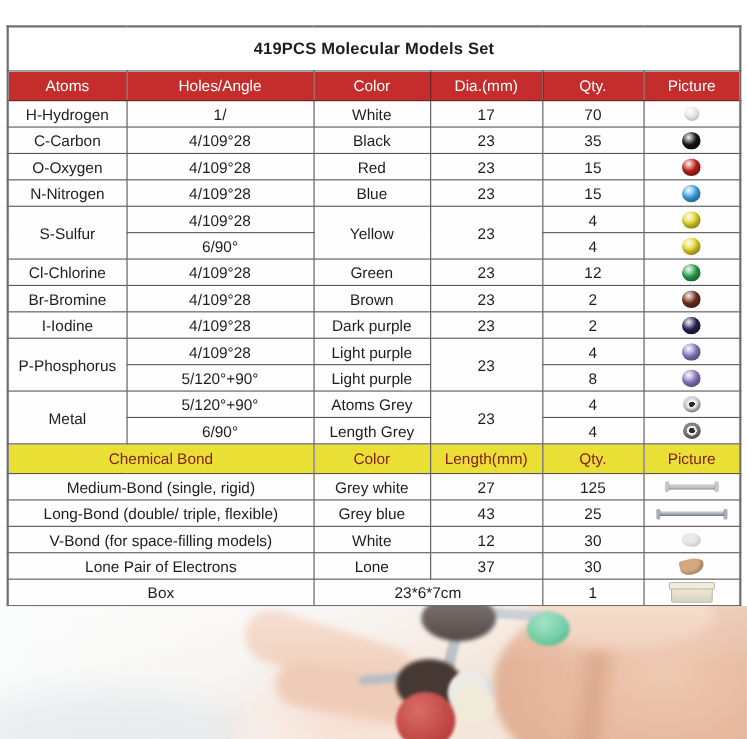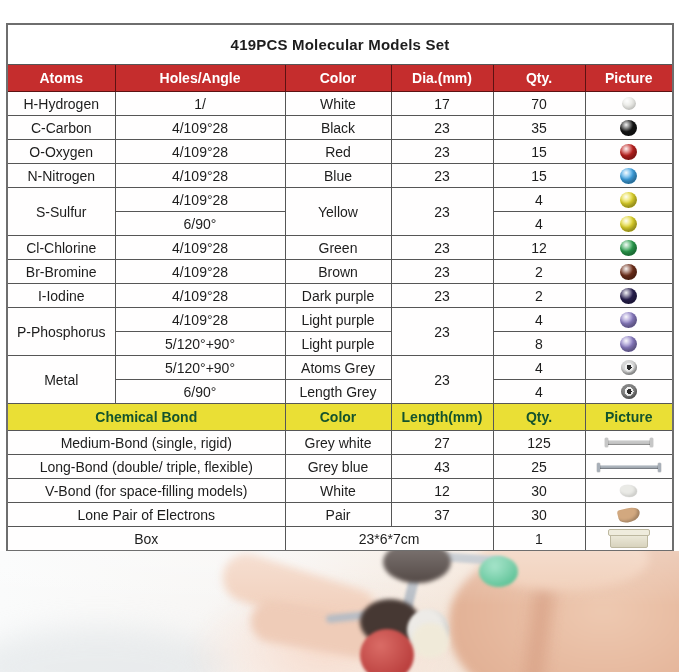--- a/index.html
+++ b/index.html
@@ -20,23 +20,23 @@
   table.spec td,table.spec th{
     border:1px solid #565656;
     text-align:center;vertical-align:middle;
     padding:0 2px;font-size:14px;font-weight:400;
     overflow:hidden;white-space:nowrap;
   }
   tr.title-row td{
     height:39px;border:1px solid #8a8a8a;border-bottom:1px solid #565656;
     font-size:15px;font-weight:700;letter-spacing:.2px;background:#fff;
   }
-  tr.head th{height:26px;font-weight:700;font-size:14px;}
+  tr.head th{height:26px;font-weight:400;font-size:14px;}
   tr.head.red th{background:var(--header-red,#c52d2d);color:#ffffff;border-color:#5c1212;}
-  tr.head.yellow th{background:var(--header-yellow,#eadf35);color:#14532d;border-color:#565656;}
+  tr.head.yellow th{background:var(--header-yellow,#eadf35);color:#7f1d1d;border-color:#565656;}
   tr.body-row td{height:23px;background:#fffefe;}
 
   
   .pic-cell{padding:0;}
   .sphere{
     width:17px;height:16px;border-radius:50%;margin:0 auto;
     background:radial-gradient(circle at 36% 30%,rgba(255,255,255,.95),rgba(255,255,255,0) 45%),var(--c,#ccc);
     box-shadow:inset -2px -3px 4px rgba(0,0,0,.38);
   }
   .sphere.small{width:14px;height:13px;box-shadow:inset -1px -2px 3px rgba(0,0,0,.18);}
@@ -296,21 +296,21 @@
       <td>White</td>
       <td>12</td>
       <td>30</td>
       <td class="pic-cell">
             <div class="blob" style="--c: #eaeae6;"></div>
           </td>
     </tr>
 
     <tr class="body-row">
       <td colspan="2">Lone Pair of Electrons</td>
-      <td>Pair</td>
+      <td>Lone</td>
       <td>37</td>
       <td>30</td>
       <td class="pic-cell">
             <div class="teardrop" style="--c: #d2a87f;"></div>
           </td>
     </tr>
 
     <tr class="body-row">
       <td colspan="2">Box</td>
       <td colspan="2">23*6*7cm</td>

